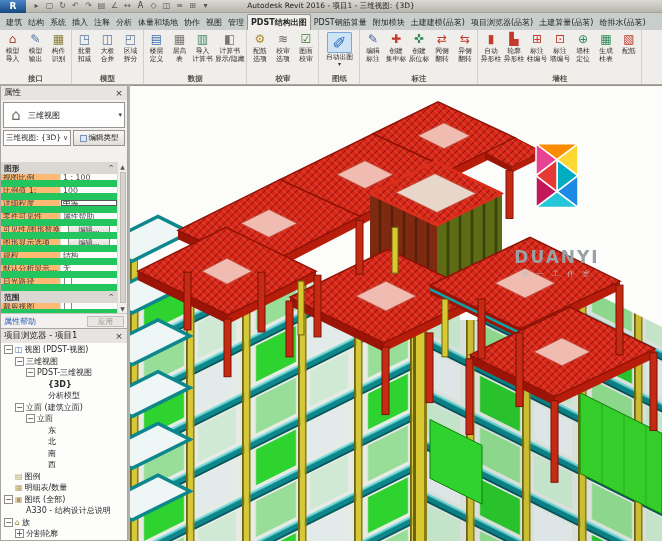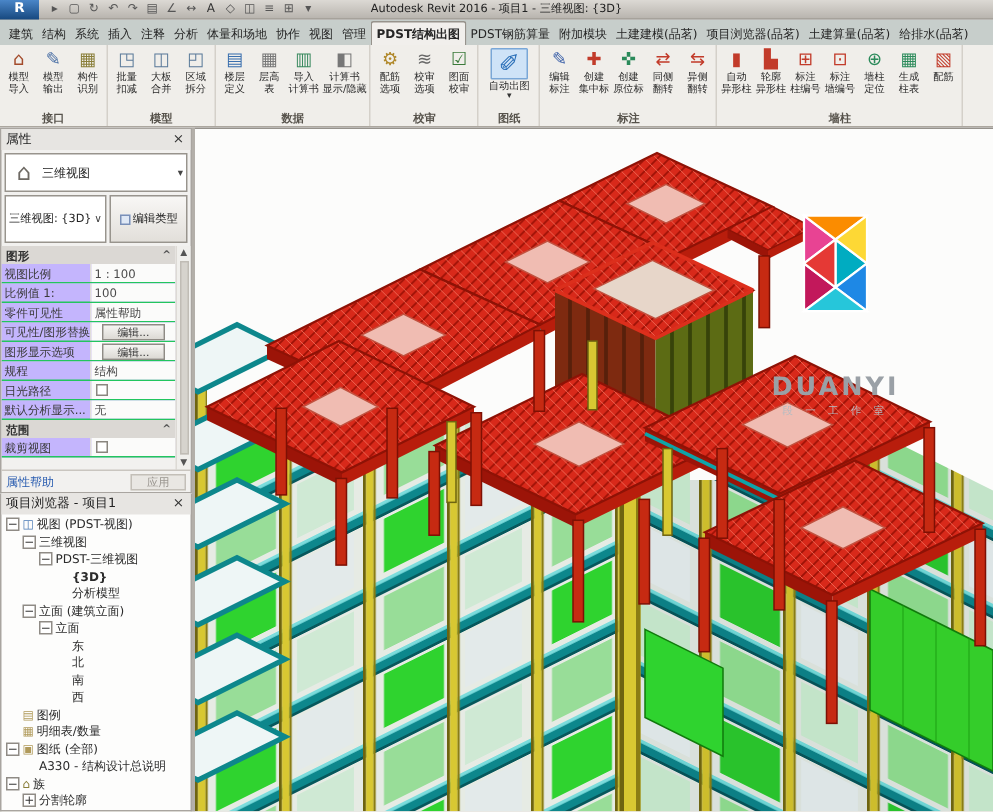--- a/index.html
+++ b/index.html
@@ -37,30 +37,30 @@
   .main { flex:1; display:flex; min-height:0; }
   .leftpanel { width:130px; flex:none; display:flex; flex-direction:column; background:#e9e7e4; border-right:2px solid #b3afa9; }
 
   .props { height:244px; flex:none; display:flex; flex-direction:column; background:#f2f1ef; border:1px solid #a9a5a0; }
   .phead { height:14px; background:#e7e5e2; display:flex; align-items:center; font-size:8.5px; color:#222; padding:0 3px; flex:none; }
   .phead .x, .bhead .x { margin-left:auto; font-size:9px; color:#333; width:10px; text-align:center; }
   .typesel { margin:2px 2px 1px; height:26px; background:#fff; border:1px solid #989priv; border:1px solid #98948d; display:flex; align-items:center; padding:0 2px; }
   .house { font-size:15px; color:#6e6a64; width:20px; text-align:center; }
   .tslabel { font-size:8px; color:#222; margin-left:2px; }
   .tsarrow { margin-left:auto; font-size:7px; color:#444; }
-  .combo-row { display:flex; gap:2px; margin:1px 2px 2px; height:32px; flex:none; }
+  .combo-row { display:flex; gap:2px; margin:1px 2px 16px; height:16px; flex:none; }
   .combo { flex:1; border:1px solid #98948d; background:#fff; font-size:7.5px; display:flex; align-items:center; padding:0 2px; color:#222; white-space:nowrap; overflow:hidden; }
   .combo .tsarrow { margin-left:auto; }
   .etype { width:52px; flex:none; border:1px solid #98948d; background:linear-gradient(#f8f7f5,#e2dfda); font-size:7.5px; display:flex; align-items:center; justify-content:center; gap:2px; color:#222; white-space:nowrap; }
   .etico { width:7px; height:7px; border:1px solid #7a90b8; background:#dfe8f5; flex:none; }
   .pbody { flex:1; display:flex; min-height:0; }
   .pcol { flex:1; overflow:hidden; }
   .sechead { height:12px; background:#dbd8d4; font-size:7.8px; font-weight:bold; color:#333; display:flex; align-items:center; padding:0 3px; }
   .sechead .scar { margin-left:auto; font-size:7px; color:#555; }
-  .prow { display:flex; height:13px; font-size:7.8px; border-bottom:1px solid #22c55e; background:#c4b5fd;justify-content:flex-end; }
+  .prow { display:flex; height:13px; font-size:7.8px; border-bottom:7px solid #22c55e; background:#fdba74;justify-content:flex-end; }
   .plabel { width:60px; flex:none; padding:0 2px; color:#3a3a3a; display:flex; align-items:center; white-space:nowrap; overflow:hidden; border-right:1px solid #e0deda; }
   .pvalue { flex:1; background:#fbfbfa; display:flex; align-items:center; padding:0 2px; color:#4a4a4a; white-space:nowrap; overflow:hidden; }
   .pvalue.input { background:#fff; outline:1.5px solid #565656; outline-offset:-1.5px; color:#111; }
   .pbtn { margin:1px auto; padding:0 9px; border:1px solid #8f8b85; background:linear-gradient(#f6f5f3,#dcd9d4); font-size:7.2px; line-height:9px; color:#333; }
   .pcheck { width:8px; height:8px; border:1px solid #8a867f; background:#fff; margin-left:1px; }
   .pside { width:10px; flex:none; background:#f0efec; border-left:1px solid #dddad5; display:flex; flex-direction:column; align-items:center; }
   .sarrow { font-size:6px; color:#555; height:9px; line-height:9px; }
   .sthumb { width:6px; flex:1; margin:1px 0; background:#d6d3cd; border:1px solid #c0bcb5; }
   .pfooter { height:15px; flex:none; border-top:1px solid #c9c5bf; display:flex; align-items:center; padding:0 3px; font-size:8px; }
   .phelp { color:#2a5db0; }
@@ -322,48 +322,52 @@
               </div>
               <div class="prow">
                 <div class="plabel">视图比例</div>
                 <div class="pvalue">1 : 100</div>
               </div>
               <div class="prow">
                 <div class="plabel">比例值 1:</div>
                 <div class="pvalue">100</div>
               </div>
               <div class="prow">
+                <div class="plabel">详细程度</div>
+                <div class="pvalue input">中等</div>
+              </div>
+              <div class="prow">
                 <div class="plabel">零件可见性</div>
                 <div class="pvalue">属性帮助</div>
               </div>
               <div class="prow">
                 <div class="plabel">可见性/图形替换</div>
                 <div class="pvalue">
                   <div class="pbtn">编辑...</div>
                 </div>
               </div>
               <div class="prow">
                 <div class="plabel">图形显示选项</div>
                 <div class="pvalue">
                   <div class="pbtn">编辑...</div>
                 </div>
               </div>
               <div class="prow">
                 <div class="plabel">规程</div>
                 <div class="pvalue">结构</div>
               </div>
               <div class="prow">
+                <div class="plabel">默认分析显示...</div>
+                <div class="pvalue">无</div>
+              </div>
+              <div class="prow">
                 <div class="plabel">日光路径</div>
                 <div class="pvalue">
                   <div class="pcheck"></div>
                 </div>
-              </div>
-              <div class="prow">
-                <div class="plabel">默认分析显示...</div>
-                <div class="pvalue">无</div>
               </div>
               <div class="sechead">
                 <span>范围</span>
                 <span class="scar">^</span>
               </div>
               <div class="prow">
                 <div class="plabel">裁剪视图</div>
                 <div class="pvalue">
                   <div class="pcheck"></div>
                 </div>

